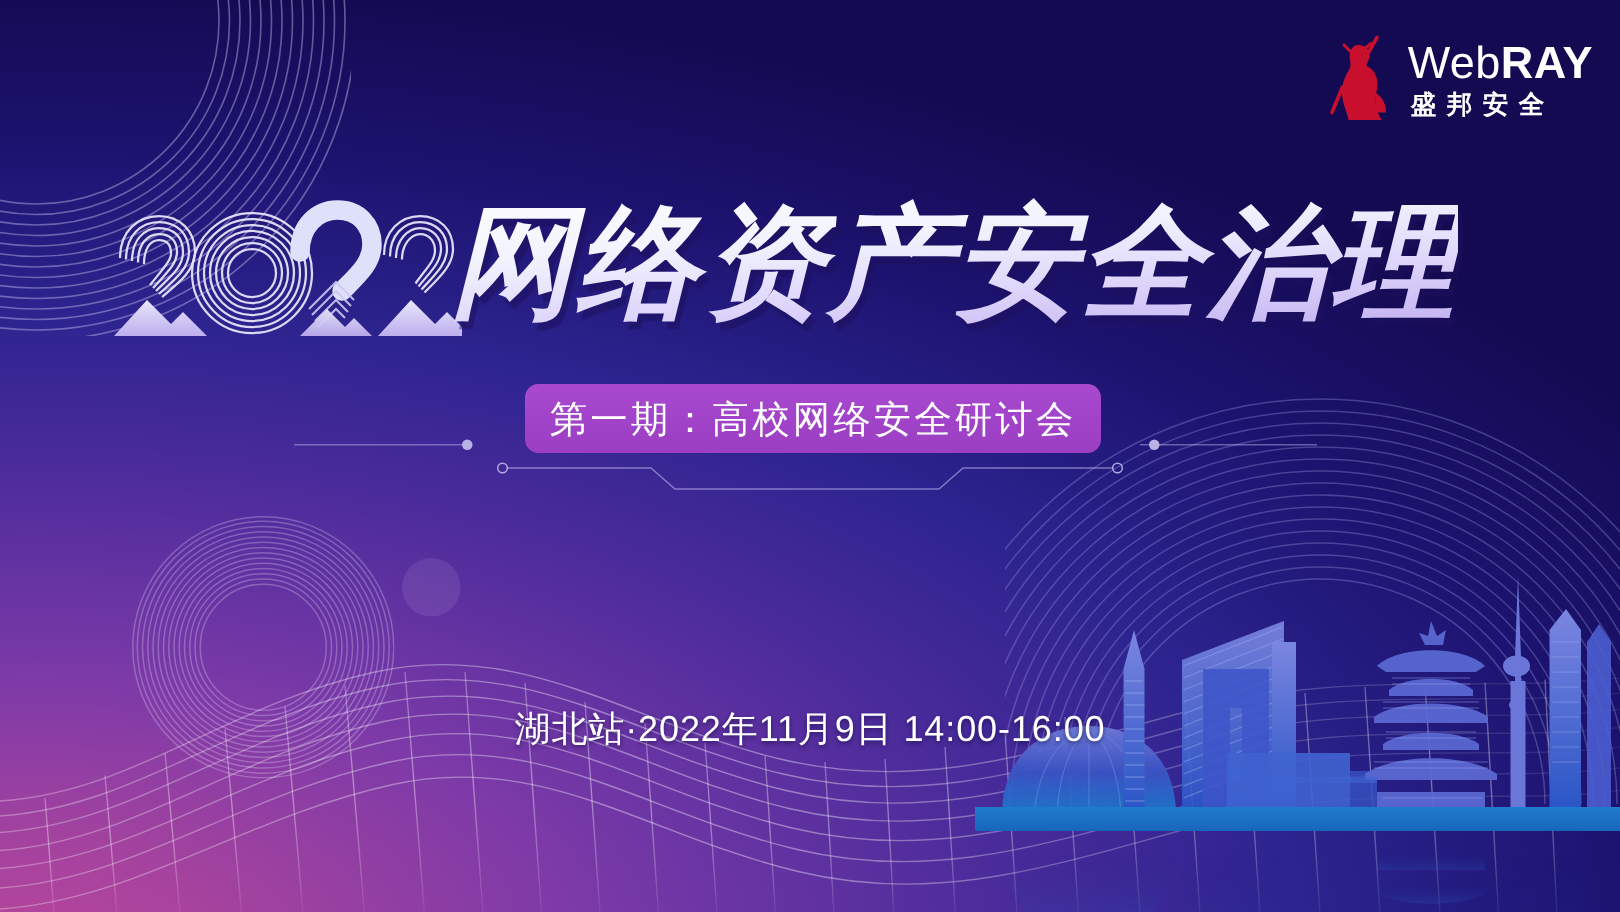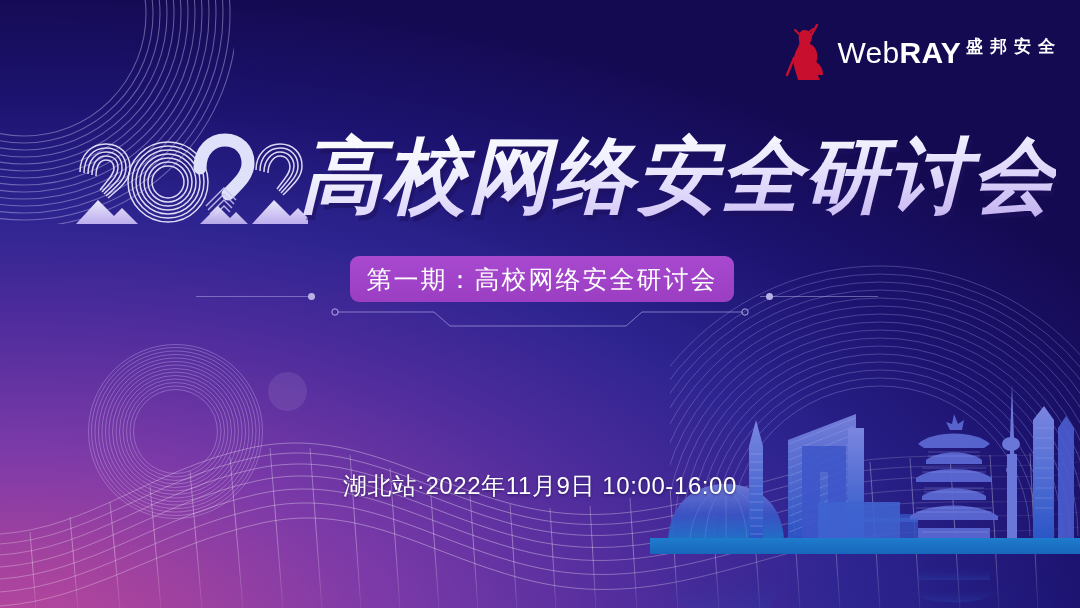--- a/index.html
+++ b/index.html
@@ -28,21 +28,21 @@
 
   
   .mesh{ position:absolute; left:0; bottom:0; width:1080px; height:230px; }
 
   
   .skyline{ position:absolute; right:0; bottom:0; width:430px; height:240px; }
 
   
   #logo{ position:absolute; right:18px; top:22px; display:flex; align-items:center; gap:9px; }
   #logo .mark{ width:46px; height:62px; display:block; }
-  #logo .words{ display:flex; flex-direction:row; gap:3px; }
+  #logo .words{ display:flex; flex-direction:column; gap:3px; }
   .logo-en{ font-size:30px; line-height:1; letter-spacing:.3px; color:#fff; font-weight:400; white-space:nowrap; }
   .logo-en b{ font-weight:800; }
   .logo-cn{
     font-size:17px; line-height:1; color:#fff; font-weight:700; letter-spacing:7px;
     white-space:nowrap; text-indent:2px;
   }
 
   
   #headline{ position:absolute; left:0; top:128px; width:1080px; height:104px; }
   #year-2022{ position:absolute; left:72px; top:0px; width:236px; height:104px; }
@@ -383,35 +383,35 @@
 
       <g stroke="#e7e3fb" stroke-width="1.5" fill="none" opacity="0.95">
         <path d="M184 42 C184 26, 195 16, 208 16 C221 16, 230 25, 230 38 C230 49, 221 57, 211 67"></path>
         <path d="M188 43 C188 29, 197 20, 208 20 C219 20, 226 28, 226 38 C226 48, 218 55, 209 65"></path>
         <path d="M192 44 C192 32, 200 24, 208 24 C217 24, 222 31, 222 38 C222 47, 215 53, 207 63"></path>
         <path d="M196 45 C196 35, 202 28, 208 28 C215 28, 218 34, 218 39 C218 46, 212 51, 205 61"></path>
       </g>
       <path d="M180 96 L202 72 L218 88 L226 80 L236 90 L236 96 Z" fill="url(#yrFill)"></path>
     </svg>
 
-    <div class="title-cn">高校网络安全研讨会</div>
+    <div class="title-cn">网络资产安全治理</div>
   </div>
 
   <div id="subtitle-row">
     <div class="rule left"></div>
     <div class="rule-dot l"></div>
     <div class="rule right"></div>
     <div class="rule-dot r"></div>
 
     <div id="pill">
       <span>第一期：高校网络安全研讨会</span>
     </div>
 
     <svg id="notch-line" viewBox="0 0 428 26" fill="none">
       <path d="M12 8 L108 8 L124 22 L300 22 L316 8 L416 8" stroke="rgba(198,192,242,0.55)" stroke-width="1" fill="none"></path>
       <circle cx="9" cy="8" r="3.2" stroke="rgba(208,202,246,0.8)" stroke-width="1" fill="none"></circle>
       <circle cx="419" cy="8" r="3.2" stroke="rgba(208,202,246,0.8)" stroke-width="1" fill="none"></circle>
     </svg>
   </div>
 
-  <div id="date-line">湖北站·2022年11月9日  10:00-16:00</div>
+  <div id="date-line">湖北站·2022年11月9日  14:00-16:00</div>
 
 </div>
 
 </body></html>

